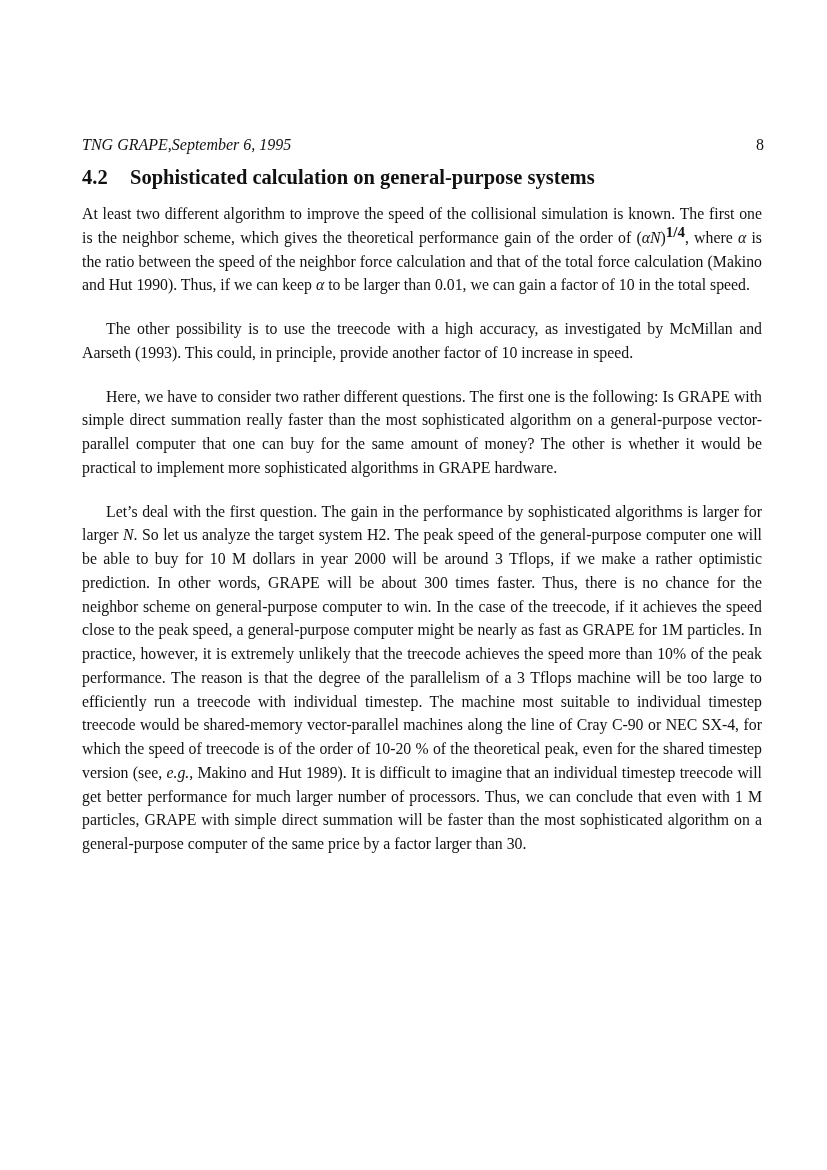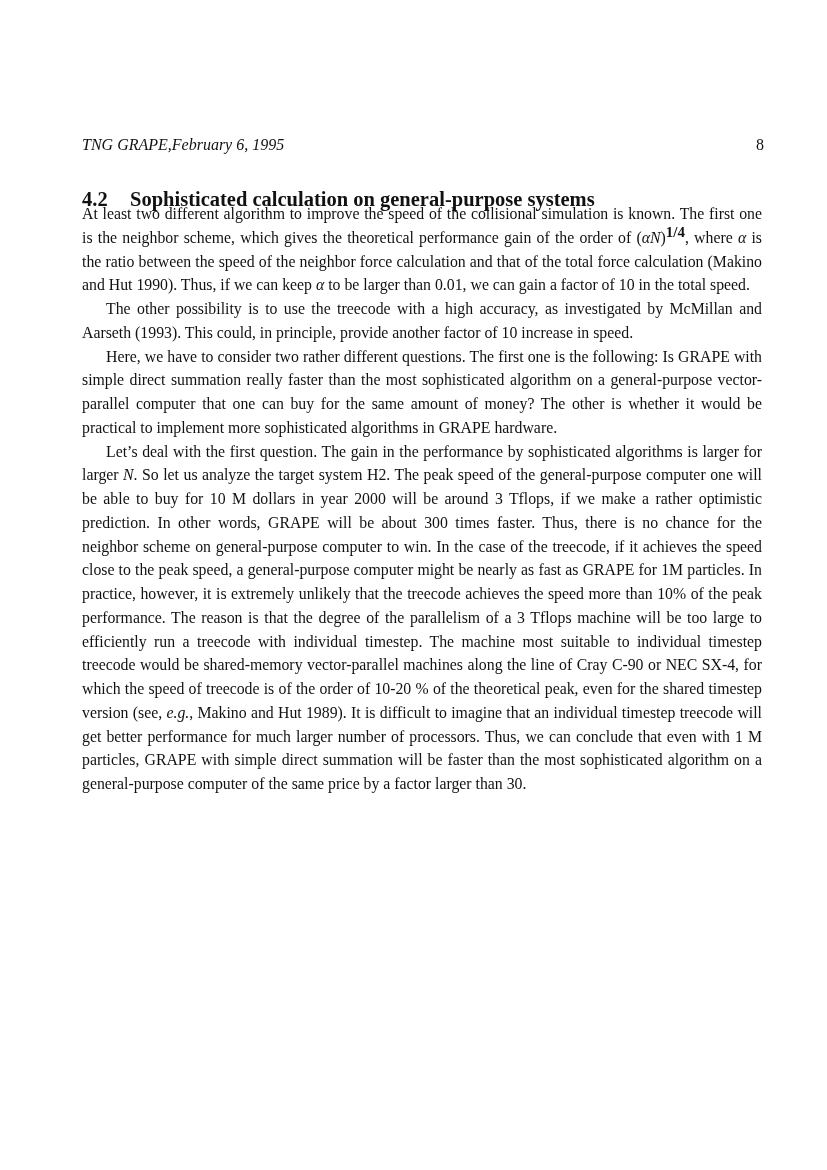--- a/index.html
+++ b/index.html
@@ -1,32 +1,32 @@
 <!DOCTYPE html>
 <html><head>
   <meta charset="utf-8">
   <style>
     html, body { margin: 0; padding: 0; background: #ffffff; }
     body { width: 827px; height: 1170px; position: relative; overflow: hidden; color: #111; font-family: "DejaVu Serif", "Liberation Serif", serif; }
     .header { position: absolute; left: 82px; top: 136px; width: 682px; height: 20px; font-size: 15.5px; }
     .header .running { position: absolute; left: 0; top: 0; font-style: italic; font-family: "Liberation Serif", serif; font-size: 16px; }
     .header .pagenum { position: absolute; right: 0; top: 0; font-family: "Liberation Serif", serif; font-size: 16px; }
     .section { position: absolute; left: 82px; top: 166px; width: 690px; font-family: "Liberation Serif", serif; font-weight: bold; font-size: 20.5px; white-space: nowrap; }
-    .section .num { display: inline-block; width: 48px; margin-top: 22px; }
+    .section .num { display: inline-block; width: 48px; }
     .body { position: absolute; left: 82px; top: 202px; width: 680px; font-family: "Liberation Serif", serif; font-size: 15.8px; line-height: 23.75px; text-align: justify; }
     .body p { margin: 0; }
-    .body p.indent { text-indent: 24px; }
+    .body p.indent { text-indent: 24px; margin-top: 20px; }
     .it { font-style: italic; }
     sup { font-size: 15px; line-height: 0; font-weight: bold; }
   </style>
 </head>
 <body>
 
 <div class="header">
-  <span class="running">TNG GRAPE,February 6, 1995</span>
+  <span class="running">TNG GRAPE,September 6, 1995</span>
   <span class="pagenum">8</span>
 </div>
 
 <div class="section">
   <span class="num">4.2</span><span>Sophisticated calculation on general-purpose systems</span>
 </div>
 
 <div class="body">
   <p><span>At least two different algorithm to improve the speed of the collisional simulation is known. The first one is the neighbor scheme, which gives the theoretical performance gain of the order of (</span><span class="it">α</span><span class="it">N</span><span>)</span><sup>1/4</sup><span>, where </span><span class="it">α</span><span> is the ratio between the speed of the neighbor force calculation and that of the total force calculation (Makino and Hut 1990). Thus, if we can keep </span><span class="it">α</span><span> to be larger than 0.01, we can gain a factor of 10 in the total speed.</span></p>
   <p class="indent">The other possibility is to use the treecode with a high accuracy, as investigated by McMillan and Aarseth (1993). This could, in principle, provide another factor of 10 increase in speed.</p>

